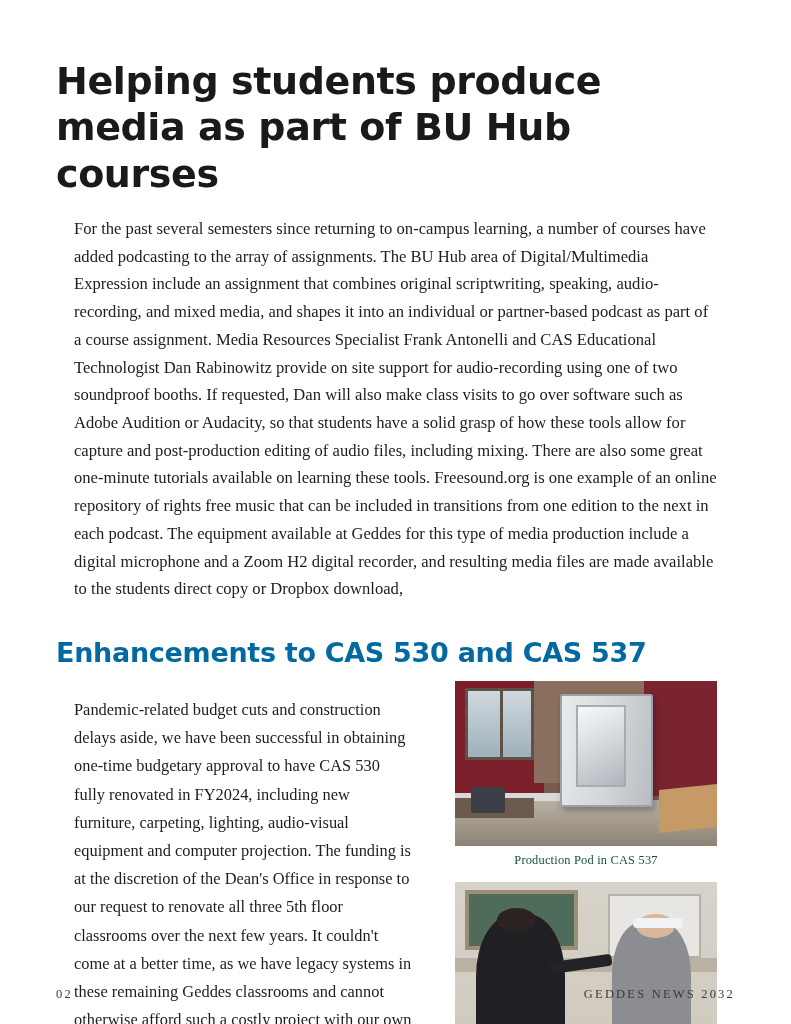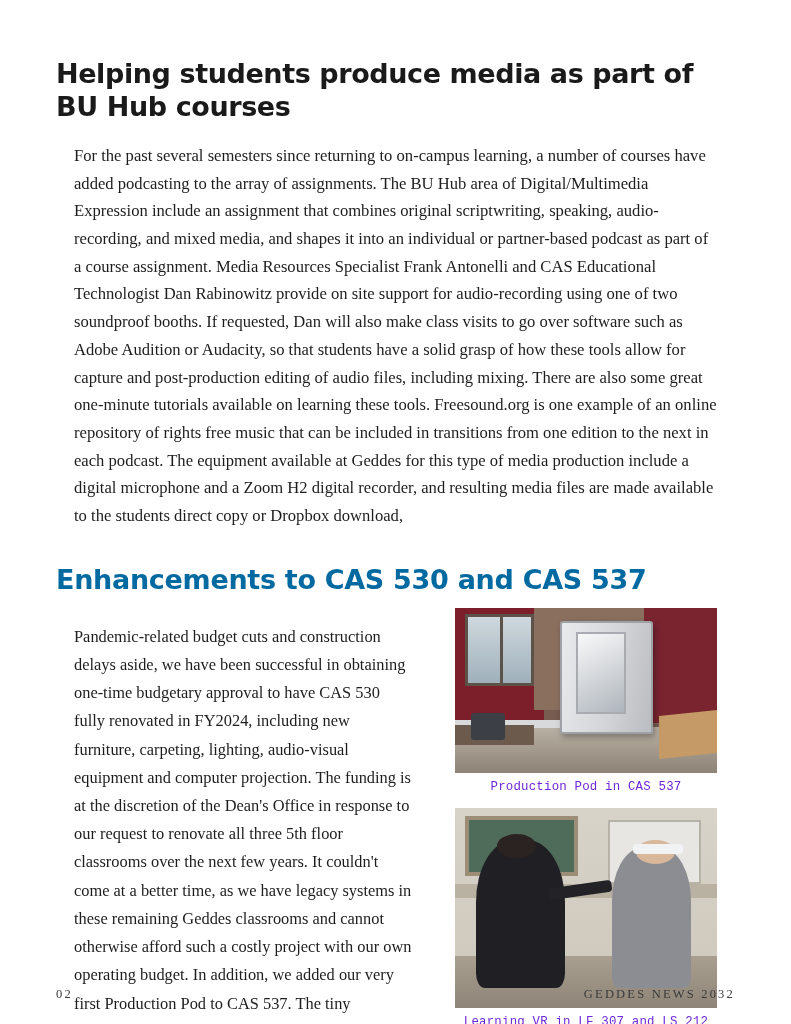--- a/index.html
+++ b/index.html
@@ -17,21 +17,21 @@
   .page {
     position: relative;
     width: 791px;
     height: 1024px;
     box-sizing: border-box;
     padding: 58px 56px 0 56px;
   }
   .headline {
     font-family: "DejaVu Sans", sans-serif;
     font-weight: bold;
-    font-size: 27px;
+    font-size: 38px;
     line-height: 1.22;
     letter-spacing: -0.4px;
     color: #1a1a1a;
     margin: 0 0 10px 0;
     max-width: 660px;
   }
   .body-text {
     font-family: "Liberation Serif", serif;
     font-size: 16.6px;
     line-height: 1.67;
@@ -70,24 +70,24 @@
     margin: 0 0 6px 0;
   }
   .photo {
     width: 262px;
     display: block;
     border: 0;
   }
   .photo-1 { height: 165px; }
   .photo-2 { height: 200px; }
   .caption {
-    font-family: Liberation Mono, monospace;
+    font-family: Liberation Serif, serif;
     font-size: 12.4px;
     text-align: center;
-    color: #6d28d9;
+    color: #14532d;
     margin: 7px 0 14px 0;
     letter-spacing: 0.2px;
   }
   .footer {
     position: absolute;
     left: 56px;
     right: 56px;
     bottom: 22px;
     display: flex;
     justify-content: space-between;

